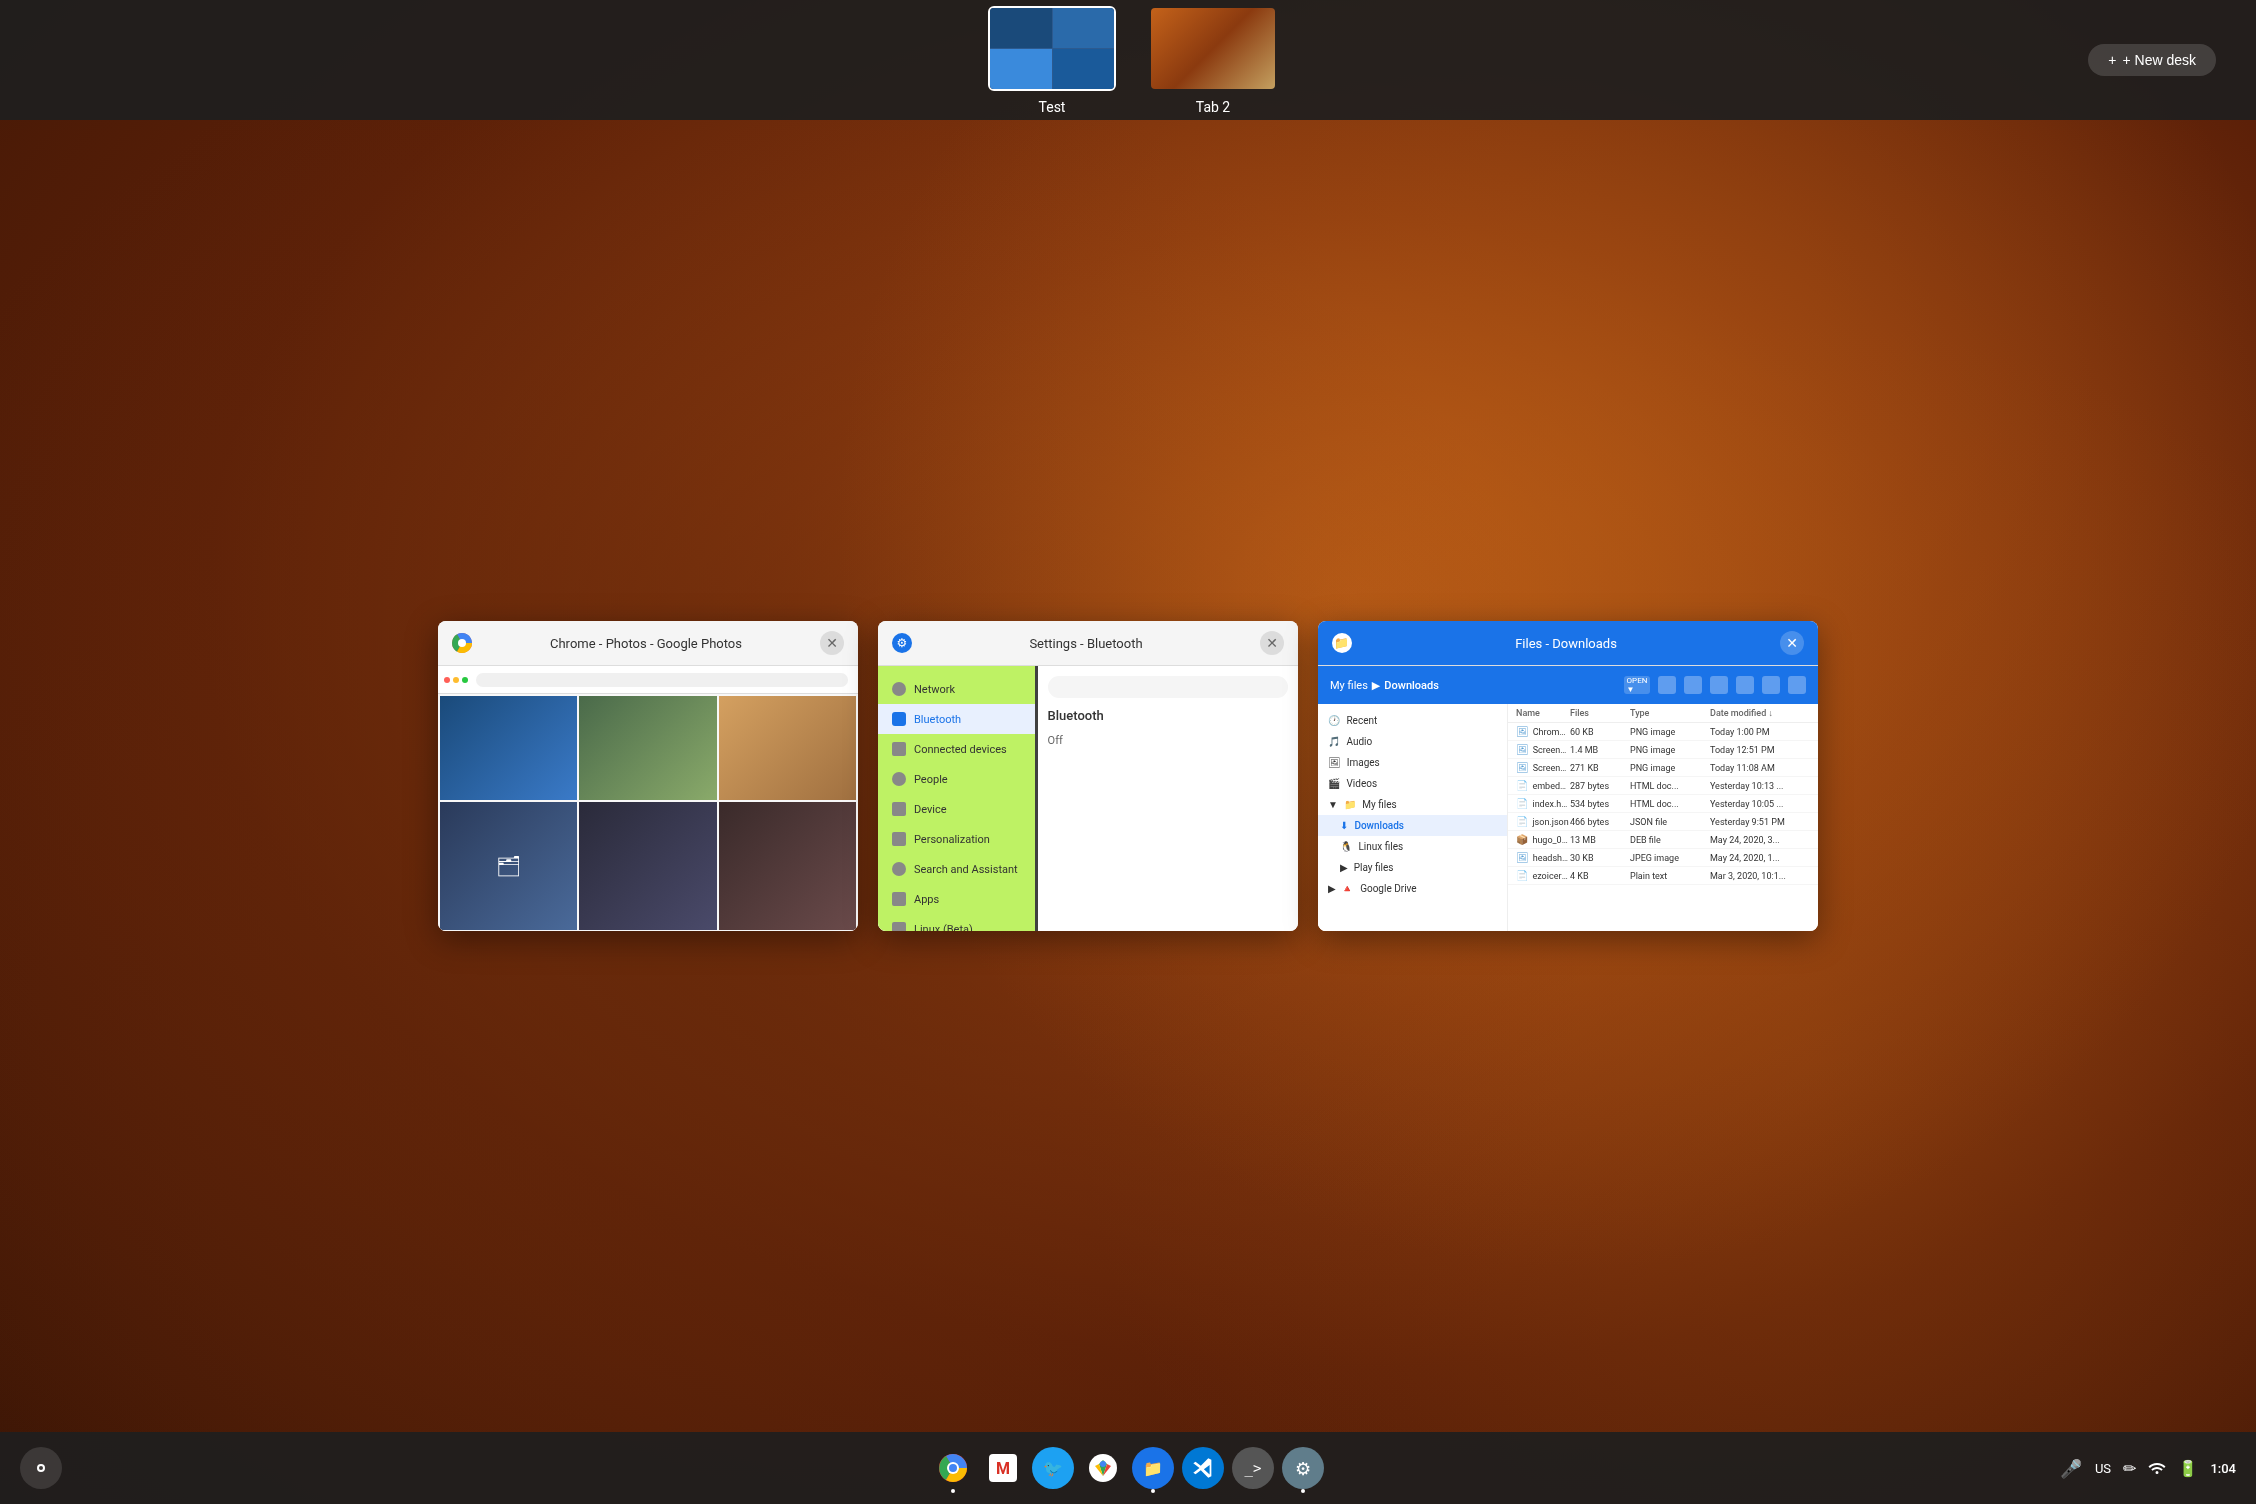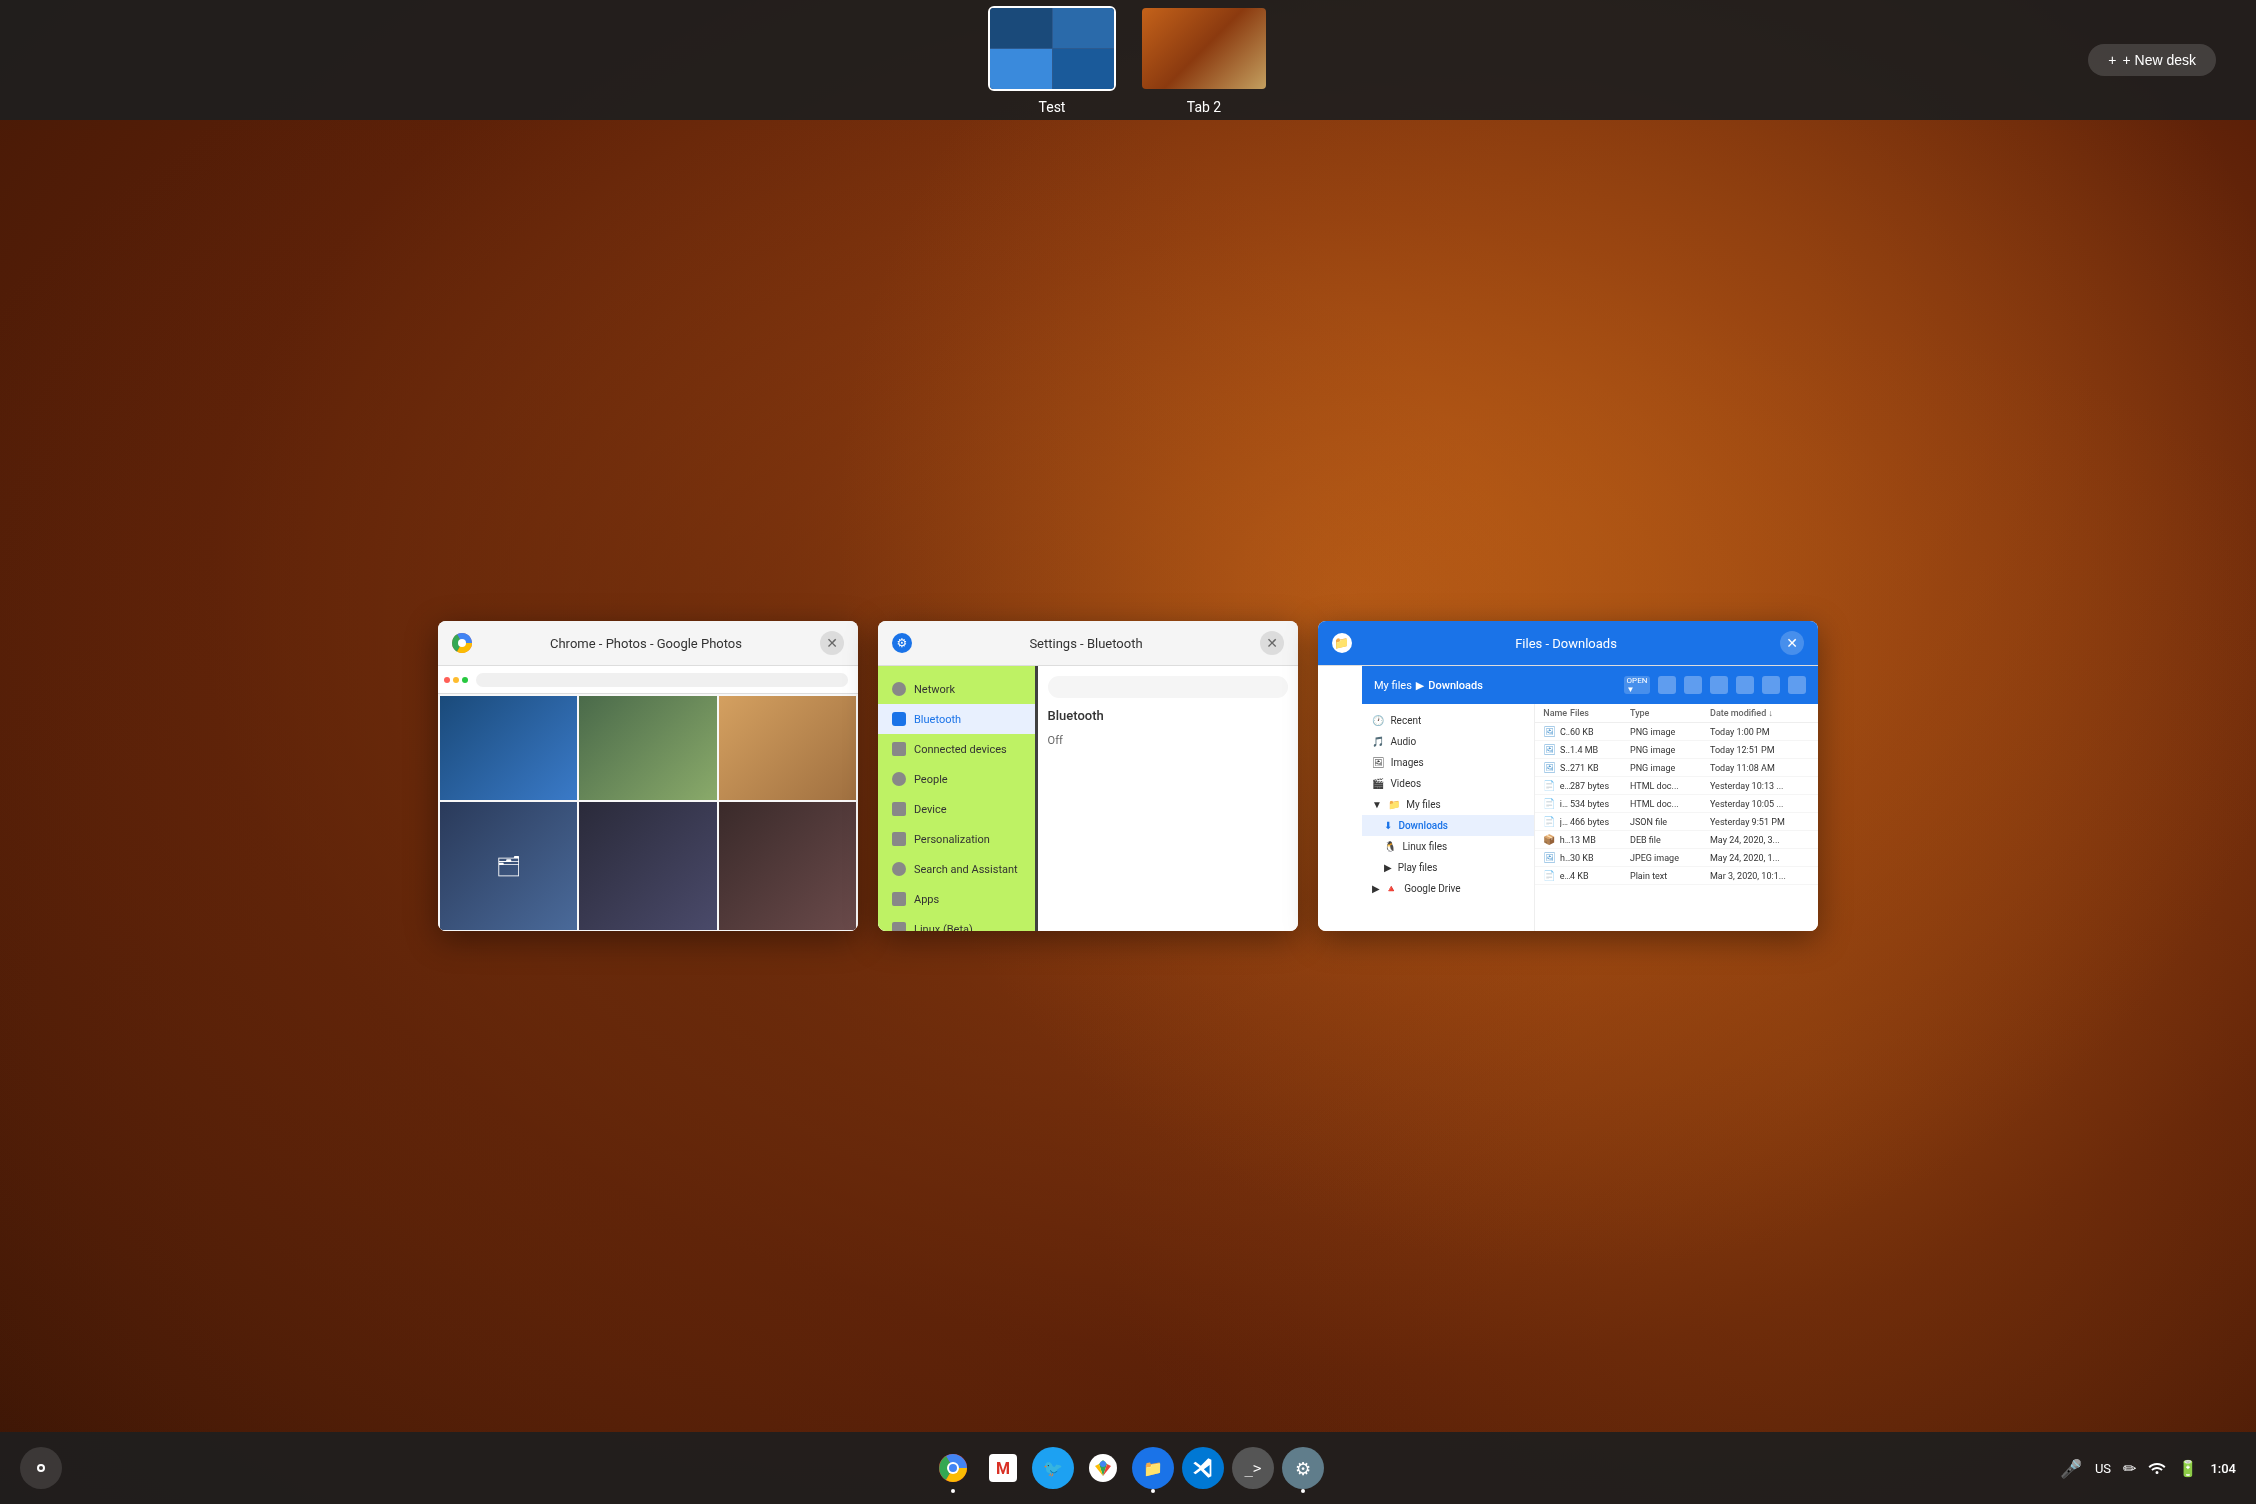--- a/index.html
+++ b/index.html
@@ -44,20 +44,21 @@
       justify-content: center;
       gap: 24px;
     }
 
     .desk-tab {
       display: flex;
       flex-direction: column;
       align-items: center;
       gap: 8px;
       cursor: pointer;
+      margin-left: 9px;
     }
 
     .desk-thumbnail {
       width: 128px;
       height: 85px;
       border-radius: 6px;
       overflow: hidden;
       position: relative;
       border: 2px solid transparent;
     }
@@ -310,21 +311,20 @@
       padding: 3px 0;
     }
 
     
     .files-content {
       background: white;
       width: 100%;
       height: 100%;
       display: flex;
       flex-direction: column;
-      padding-left: 44px;
     }
 
     .files-toolbar {
       background: #1a73e8;
       height: 38px;
       display: flex;
       align-items: center;
       padding: 0 12px;
       gap: 8px;
       flex-shrink: 0;

